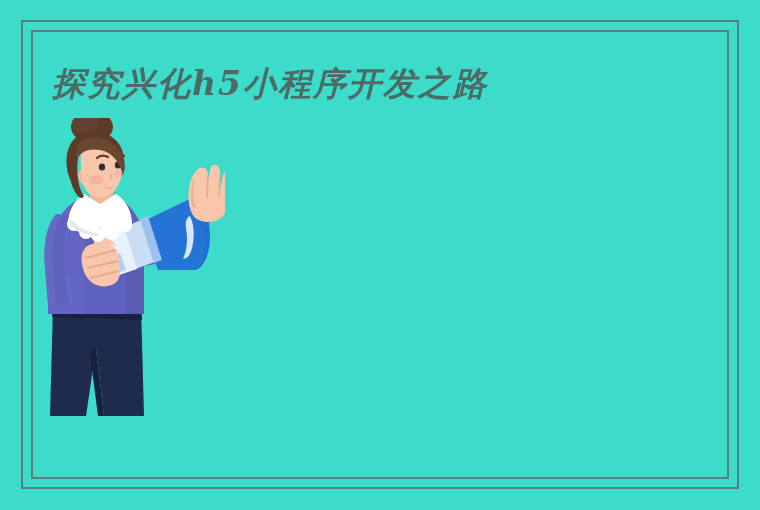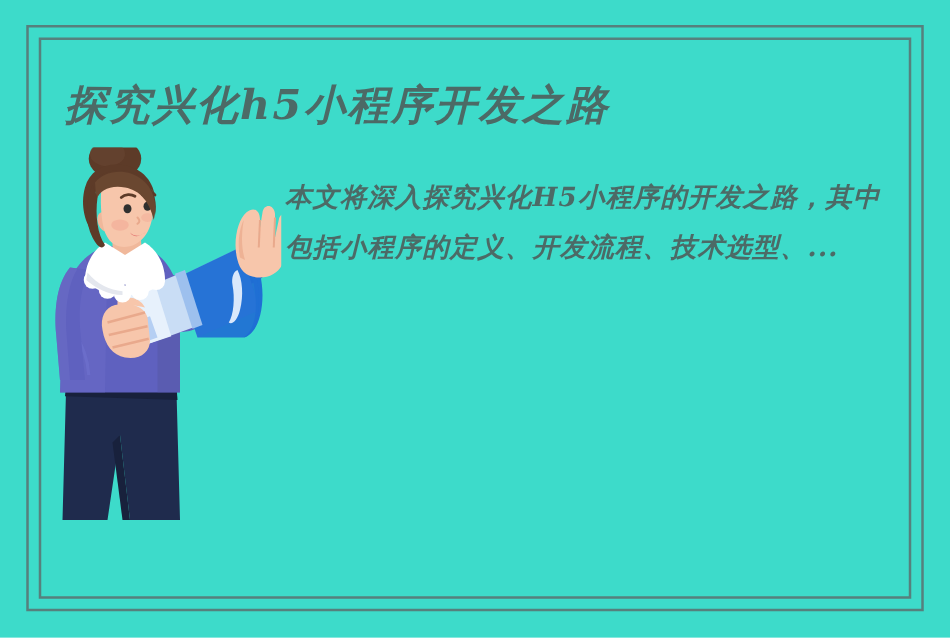--- a/index.html
+++ b/index.html
@@ -93,21 +93,20 @@
 </head>
 <body>
 
 <div id="poster" style="background: rgb(61, 219, 202); padding-left: 28px;">
 
   <div class="frame-outer" style="border-color: rgb(86, 128, 125);"></div>
   <div class="frame-inner" style="border-color: rgb(86, 128, 125);"></div>
 
   <div class="title" style="color: rgb(76, 106, 102);">探究兴化h5小程序开发之路</div>
 
-  <div class="summary" style="color: rgb(76, 106, 102);">本文将深入探究兴化H5小程序的开发之路，其中包括小程序的定义、开发流程、技术选型、...</div>
 
   <div class="illustration">
     <svg viewBox="0 0 185 300" xmlns="http://www.w3.org/2000/svg">
 
       <g>
         <path d="M13 188 L101 188 L104 298 L64 298 L56 230 L46 298 L10 298 Z" fill="#1f2b4d"></path>
 
         <path d="M56 230 L64 298 L58 298 L50 236 Z" fill="#18213c"></path>
 
         <path d="M13 188 L101 188 L102 202 L12 199 Z" fill="#18213c"></path>

